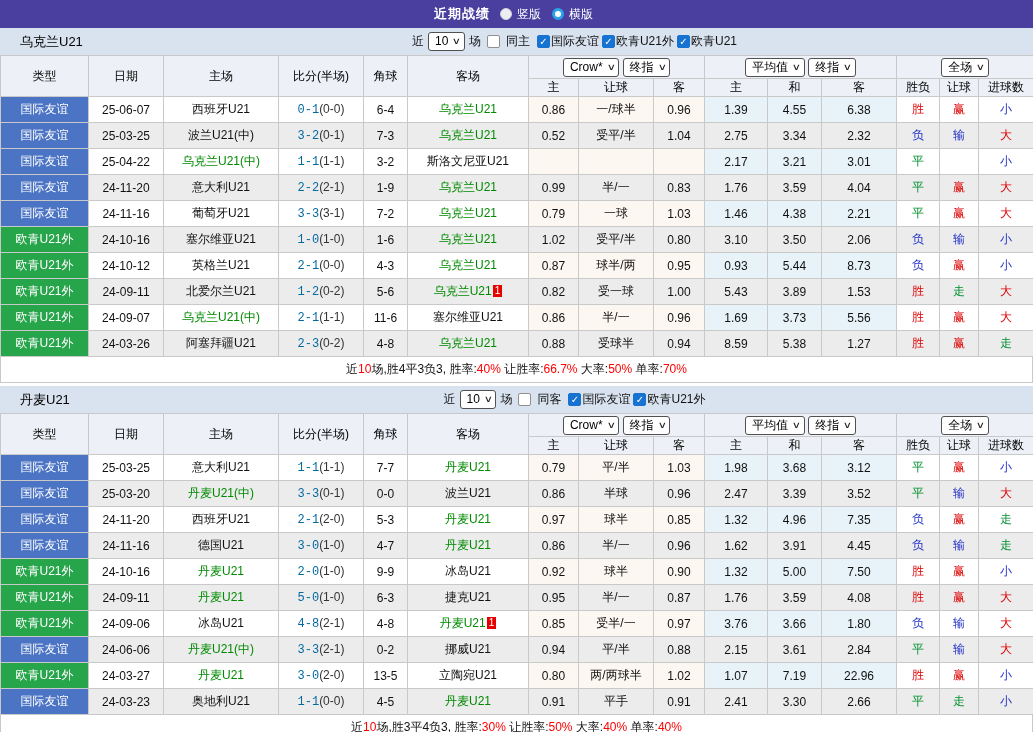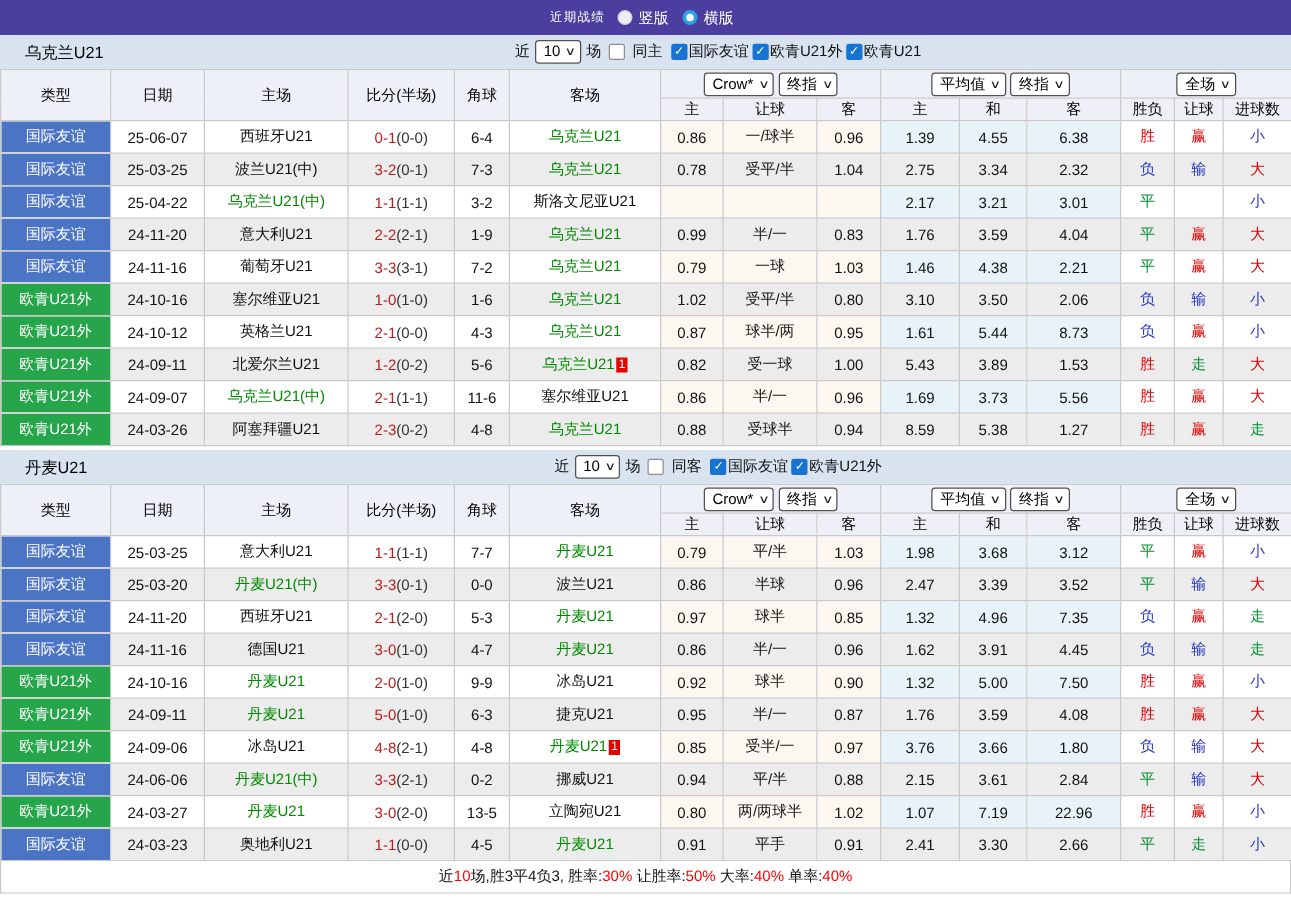--- a/index.html
+++ b/index.html
@@ -1,19 +1,19 @@
 <!DOCTYPE html>
 <html><head>
 <meta charset="utf-8">
 <style>
   html,body{margin:0;padding:0;background:#fff;}
   body{width:1033px;font-family:"Liberation Sans","DejaVu Sans",sans-serif;font-size:12px;color:#111;}
   
   .topbar{height:28px;background:#4a3f9e;display:flex;align-items:center;justify-content:center;gap:10px;color:#fff;}
-  .topbar .title{font-weight:normal;font-size:10px;letter-spacing:1px;}
+  .topbar .title{font-weight:bold;font-size:13px;letter-spacing:1px;}
   .radio-group{display:inline-flex;align-items:center;gap:5px;font-size:12px;}
   .radio{display:inline-block;border-radius:50%;box-sizing:border-box;}
   .radio.plain{width:12px;height:12px;background:#ededf2;border:1px solid #d2d2da;}
   .radio.sel{width:12px;height:12px;background:#fff;border:3px solid #2ba2e8;}
   .rlabel{margin-right:6px;}
   
   .section-bar{height:27px;background:#d9e3ef;position:relative;display:flex;align-items:center;justify-content:center;}
   .team-name{position:absolute;left:20px;font-size:13px;color:#000;}
   .filters{display:flex;align-items:center;gap:4px;transform:translateX(58px);}
   .dd{display:inline-flex;align-items:center;gap:5px;background:#fff;border:1px solid #515151;border-radius:3px;padding:1px 4px 1px 6px;color:#000;line-height:15px;}
@@ -29,21 +29,21 @@
   tr.hdr-top th{height:22px;}
   tr.hdr-sub th{height:17px;}
   tbody td{height:25px;background:#fff;}
   tbody tr.even td{background:#ececec;}
   tbody td.hcp{background:#fcf8f1;}
   tbody td.avg{background:#e7f3f9;}
   .badge{display:block;height:25px;line-height:25px;color:#fff;}
   .badge.blue{background:#4c74c4;}
   .badge.green{background:#27a54b;}
   .t-green{color:#008a00;}
-  .score-m{color:#b91c1c;}
+  .score-m{color:#0369a1;font-family:Liberation Mono, monospace;}
   .score-h{color:#333;}
   .c-r{color:#dd0000;}
   .c-b{color:#2230c8;}
   .c-g{color:#009030;}
   .card{display:inline-block;background:#e60000;color:#fff;font-size:10px;line-height:12px;padding:0 2px;margin-left:1px;vertical-align:1px;}
   .summary{height:25px;line-height:25px;text-align:center;border:1px solid #c9c9c9;border-top:none;background:#fff;}
   .sum-r{color:#f00;}
   .sec-gap{height:3px;}
 </style>
 </head>
@@ -170,21 +170,21 @@
         </tr>
         <tr class="even">
           <td>
             <span class="badge blue">国际友谊</span>
           </td>
           <td>25-03-25</td>
           <td>波兰U21(中)</td>
           <td><span class="score-m">3-2</span><span class="score-h">(0-1)</span></td>
           <td>7-3</td>
           <td class="t-green"><span>乌克兰U21</span></td>
-          <td class="hcp">0.78</td>
+          <td class="hcp">0.52</td>
           <td class="hcp">受平/半</td>
           <td class="hcp">1.04</td>
           <td class="avg">2.75</td>
           <td class="avg">3.34</td>
           <td class="avg">2.32</td>
           <td class="c-b">负</td>
           <td class="c-b">输</td>
           <td class="c-r">大</td>
         </tr>
         <tr class="odd">
@@ -268,21 +268,21 @@
             <span class="badge green">欧青U21外</span>
           </td>
           <td>24-10-12</td>
           <td>英格兰U21</td>
           <td><span class="score-m">2-1</span><span class="score-h">(0-0)</span></td>
           <td>4-3</td>
           <td class="t-green"><span>乌克兰U21</span></td>
           <td class="hcp">0.87</td>
           <td class="hcp">球半/两</td>
           <td class="hcp">0.95</td>
-          <td class="avg">1.61</td>
+          <td class="avg">0.93</td>
           <td class="avg">5.44</td>
           <td class="avg">8.73</td>
           <td class="c-b">负</td>
           <td class="c-r">赢</td>
           <td class="c-b">小</td>
         </tr>
         <tr class="even">
           <td>
             <span class="badge green">欧青U21外</span>
           </td>
@@ -334,20 +334,21 @@
           <td class="hcp">0.94</td>
           <td class="avg">8.59</td>
           <td class="avg">5.38</td>
           <td class="avg">1.27</td>
           <td class="c-r">胜</td>
           <td class="c-r">赢</td>
           <td class="c-g">走</td>
         </tr>
       </tbody>
   </table>
+  <div class="summary"><span>近</span><span class="sum-r">10</span><span>场,胜4平3负3, 胜率:</span><span class="sum-r">40%</span><span> 让胜率:</span><span class="sum-r">66.7%</span><span> 大率:</span><span class="sum-r">50%</span><span> 单率:</span><span class="sum-r">70%</span></div>
 </div>
 
 <div class="sec-gap"></div>
 
 <div>
   <div class="section-bar">
     <span class="team-name">丹麦U21</span>
     <div class="filters">
       <span>近</span>
       <span class="dd">

